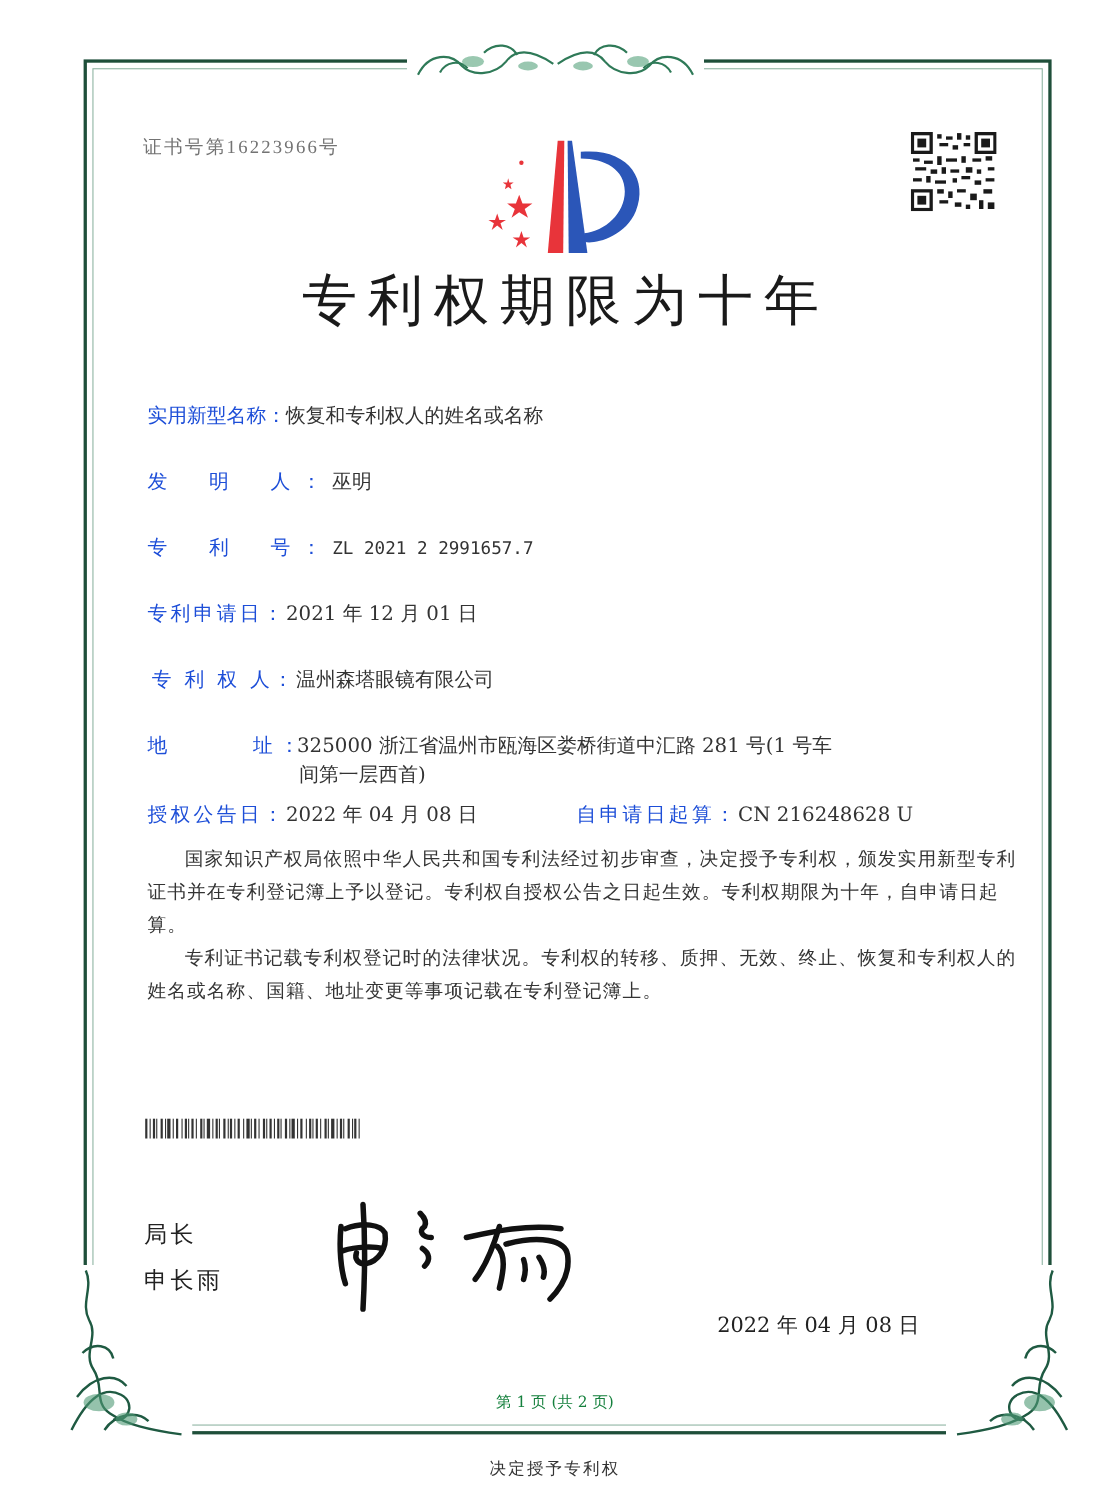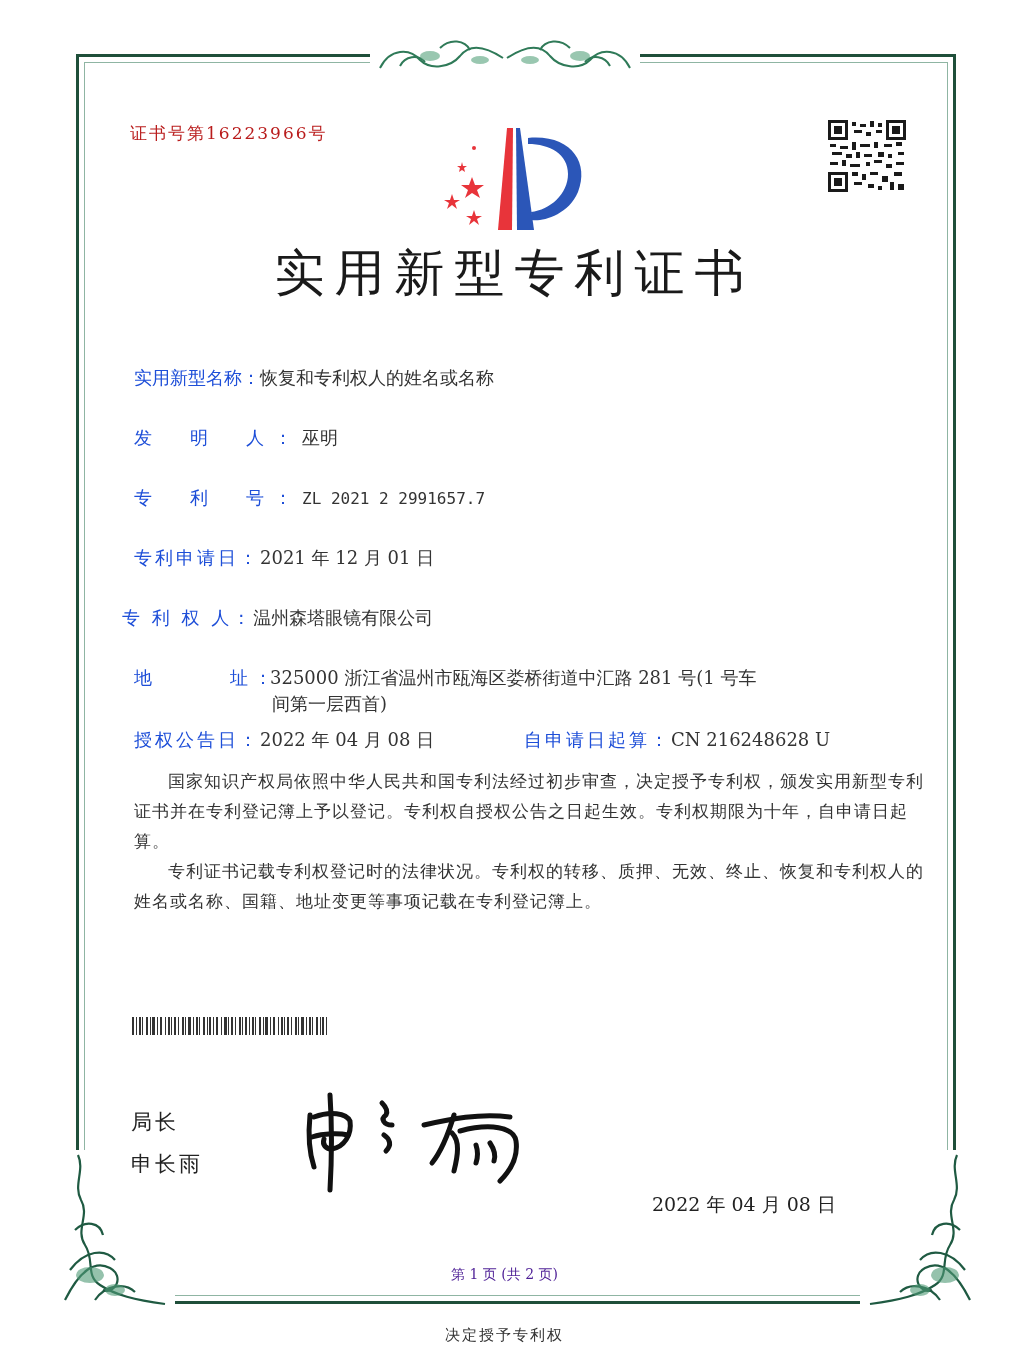--- a/index.html
+++ b/index.html
@@ -4,33 +4,33 @@
 <style>
   html, body { margin:0; padding:0; background:#ffffff; }
   body { width:1009px; height:1353px; position:relative; overflow:hidden;
          font-family: "DejaVu Serif", "Liberation Serif", serif; color:#2a2a2a; }
   .frame-outer { position:absolute; left:76px; top:54px; width:880px; height:1250px;
                  border:3px solid #1f4f3a; box-sizing:border-box; }
   .frame-inner { position:absolute; left:84px; top:62px; width:864px; height:1234px;
                  border:1px solid #8fb5a3; box-sizing:border-box; }
   .ornament { position:absolute; }
   .abs { position:absolute; white-space:nowrap; }
-  .cert-no { left:130px; top:122px; font-size:17px; color:#b91c1c; letter-spacing:2px; }
+  .cert-no { left:130px; top:122px; font-size:17px; color:#737373; letter-spacing:2px;font-family:Liberation Serif, serif; }
   .title { left:0; width:1009px; top:240px; text-align:center; font-size:50px;
            letter-spacing:10px; color:#1a1a1a; padding-left:20px; box-sizing:border-box; }
   .row { font-size:18px; color:#333; }
   .lbl { display:inline-block; color:#1d4ed8; }
   .para { left:134px; width:790px; font-size:17px; line-height:30px; color:#333;
           white-space:normal; text-indent:34px; letter-spacing:1px; }
   .sig-label { font-family:"DejaVu Sans", "Liberation Sans", sans-serif; font-size:21px;
                color:#222; letter-spacing:3px; }
   .barcode { left:132px; top:1017px; width:270px; height:18px; display:flex; gap:0; }
   .barcode span { display:block; height:100%; background:#333; }
   .date-bottom { left:652px; top:1192px; font-size:19px; color:#222; }
-  .page { left:0; width:1009px; text-align:center; top:1266px; font-size:14px; color:#4c1d95; }
+  .page { left:0; width:1009px; text-align:center; top:1266px; font-size:14px; color:#15803d; }
   .continue { left:0; width:1009px; text-align:center; top:1326px; font-size:15px; color:#333; letter-spacing:2px; }
 </style>
 </head>
 <body>
 
 <div class="frame-outer"></div>
 <div class="frame-inner"></div>
 
 <svg class="ornament" style="left:370px;top:28px" width="270" height="50" viewBox="0 0 270 50">
   <rect x="0" y="0" width="270" height="50" fill="#fff"></rect>
@@ -142,35 +142,35 @@
       <rect x="54" y="56" width="6" height="6"></rect>
     <rect x="66" y="52" width="8" height="4"></rect>
       <rect x="26" y="62" width="8" height="3"></rect>
       <rect x="40" y="64" width="6" height="4"></rect>
       <rect x="50" y="66" width="4" height="4"></rect>
     <rect x="62" y="62" width="4" height="8"></rect>
       <rect x="70" y="64" width="6" height="6"></rect>
   </g>
 </svg>
 
-<div class="abs title">实用新型专利证书</div>
+<div class="abs title">专利权期限为十年</div>
 
 <div class="abs row" style="left:134px;top:366px">
   <span class="lbl">实用新型名称：</span><span>恢复和专利权人的姓名或名称</span>
 </div>
 <div class="abs row" style="left:134px;top:426px">
   <span class="lbl" style="letter-spacing:10px">发　明　人：</span><span>巫明</span>
 </div>
 <div class="abs row" style="left:134px;top:486px">
   <span class="lbl" style="letter-spacing:10px">专　利　号：</span><span style="font-family:'DejaVu Sans Mono','Liberation Mono',monospace;font-size:16px">ZL 2021 2 2991657.7</span>
 </div>
 <div class="abs row" style="left:134px;top:546px">
   <span class="lbl" style="letter-spacing:3px">专利申请日：</span><span>2021 年 12 月 01 日</span>
 </div>
-<div class="abs row" style="left:122px;top:606px">
+<div class="abs row" style="left:138px;top:606px">
   <span class="lbl" style="letter-spacing:3px">专 利 权 人：</span><span>温州森塔眼镜有限公司</span>
 </div>
 <div class="abs row" style="left:134px;top:666px">
   <span class="lbl" style="width:136px;letter-spacing:6px">地　　　址：</span><span>325000 浙江省温州市瓯海区娄桥街道中汇路 281 号(1 号车</span>
 </div>
 <div class="abs row" style="left:272px;top:692px">间第一层西首)</div>
 <div class="abs row" style="left:134px;top:728px">
   <span class="lbl" style="letter-spacing:3px">授权公告日：</span><span>2022 年 04 月 08 日</span>
 </div>
 <div class="abs row" style="left:524px;top:728px">

